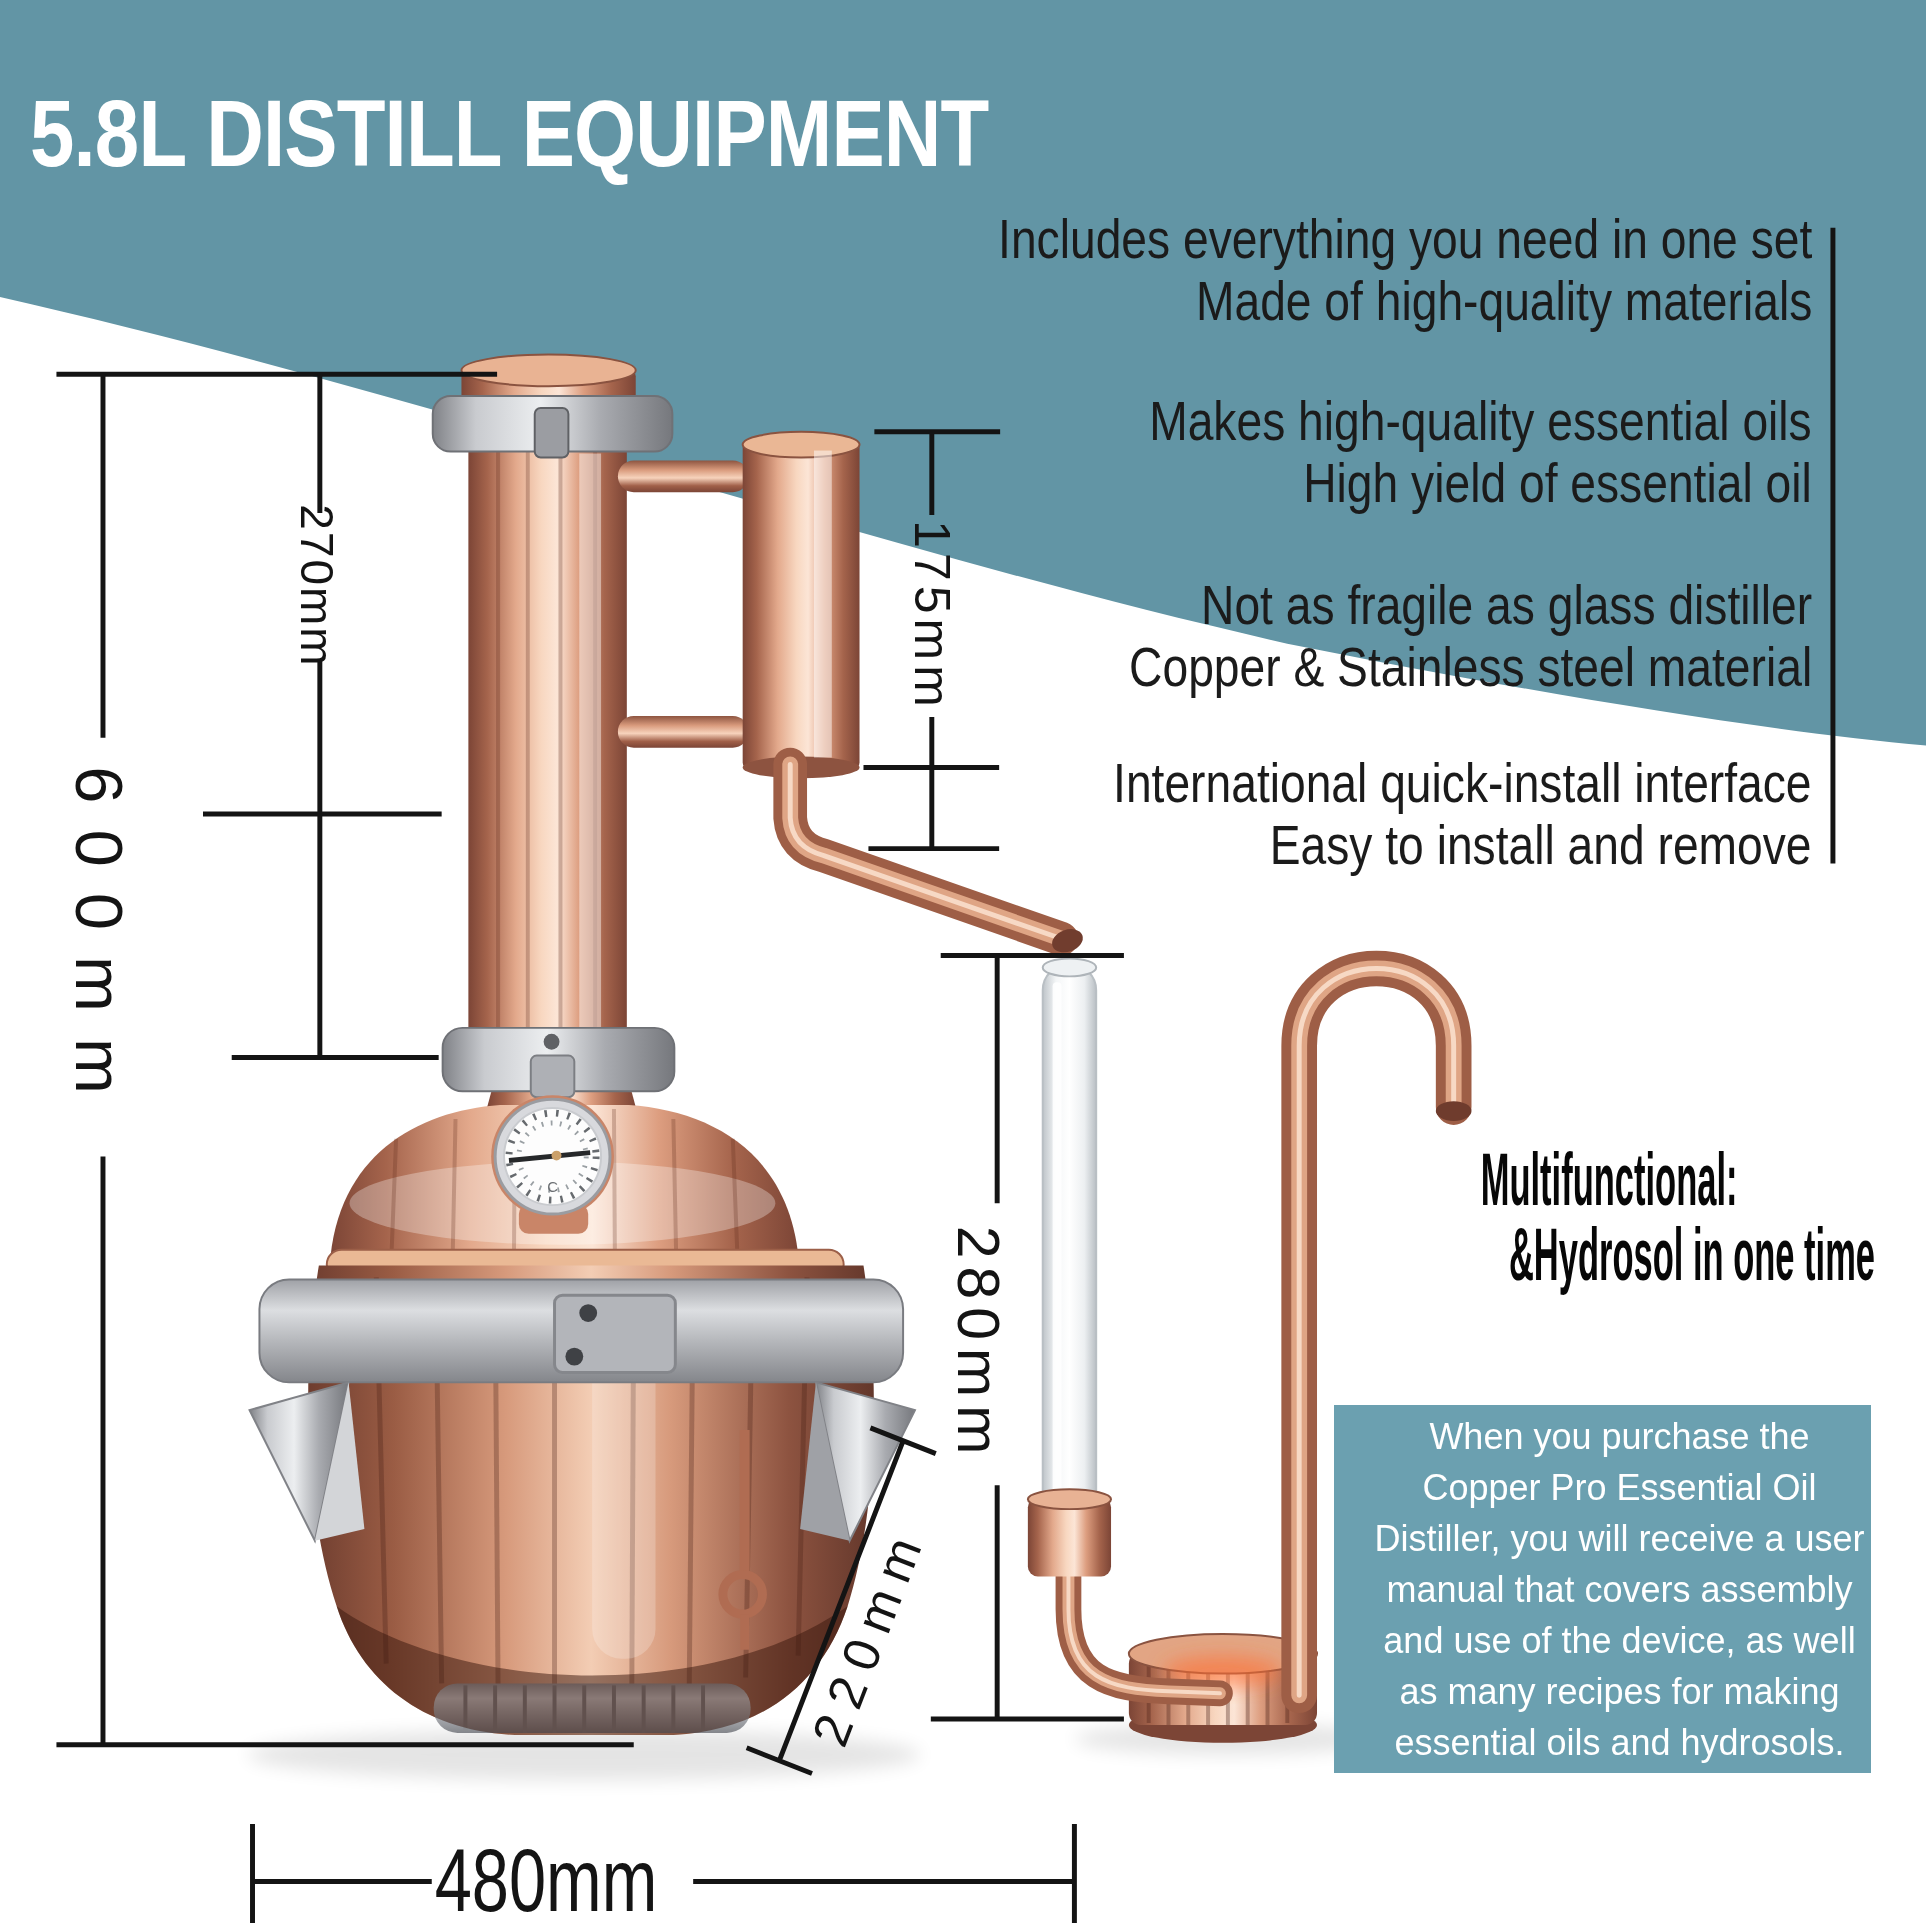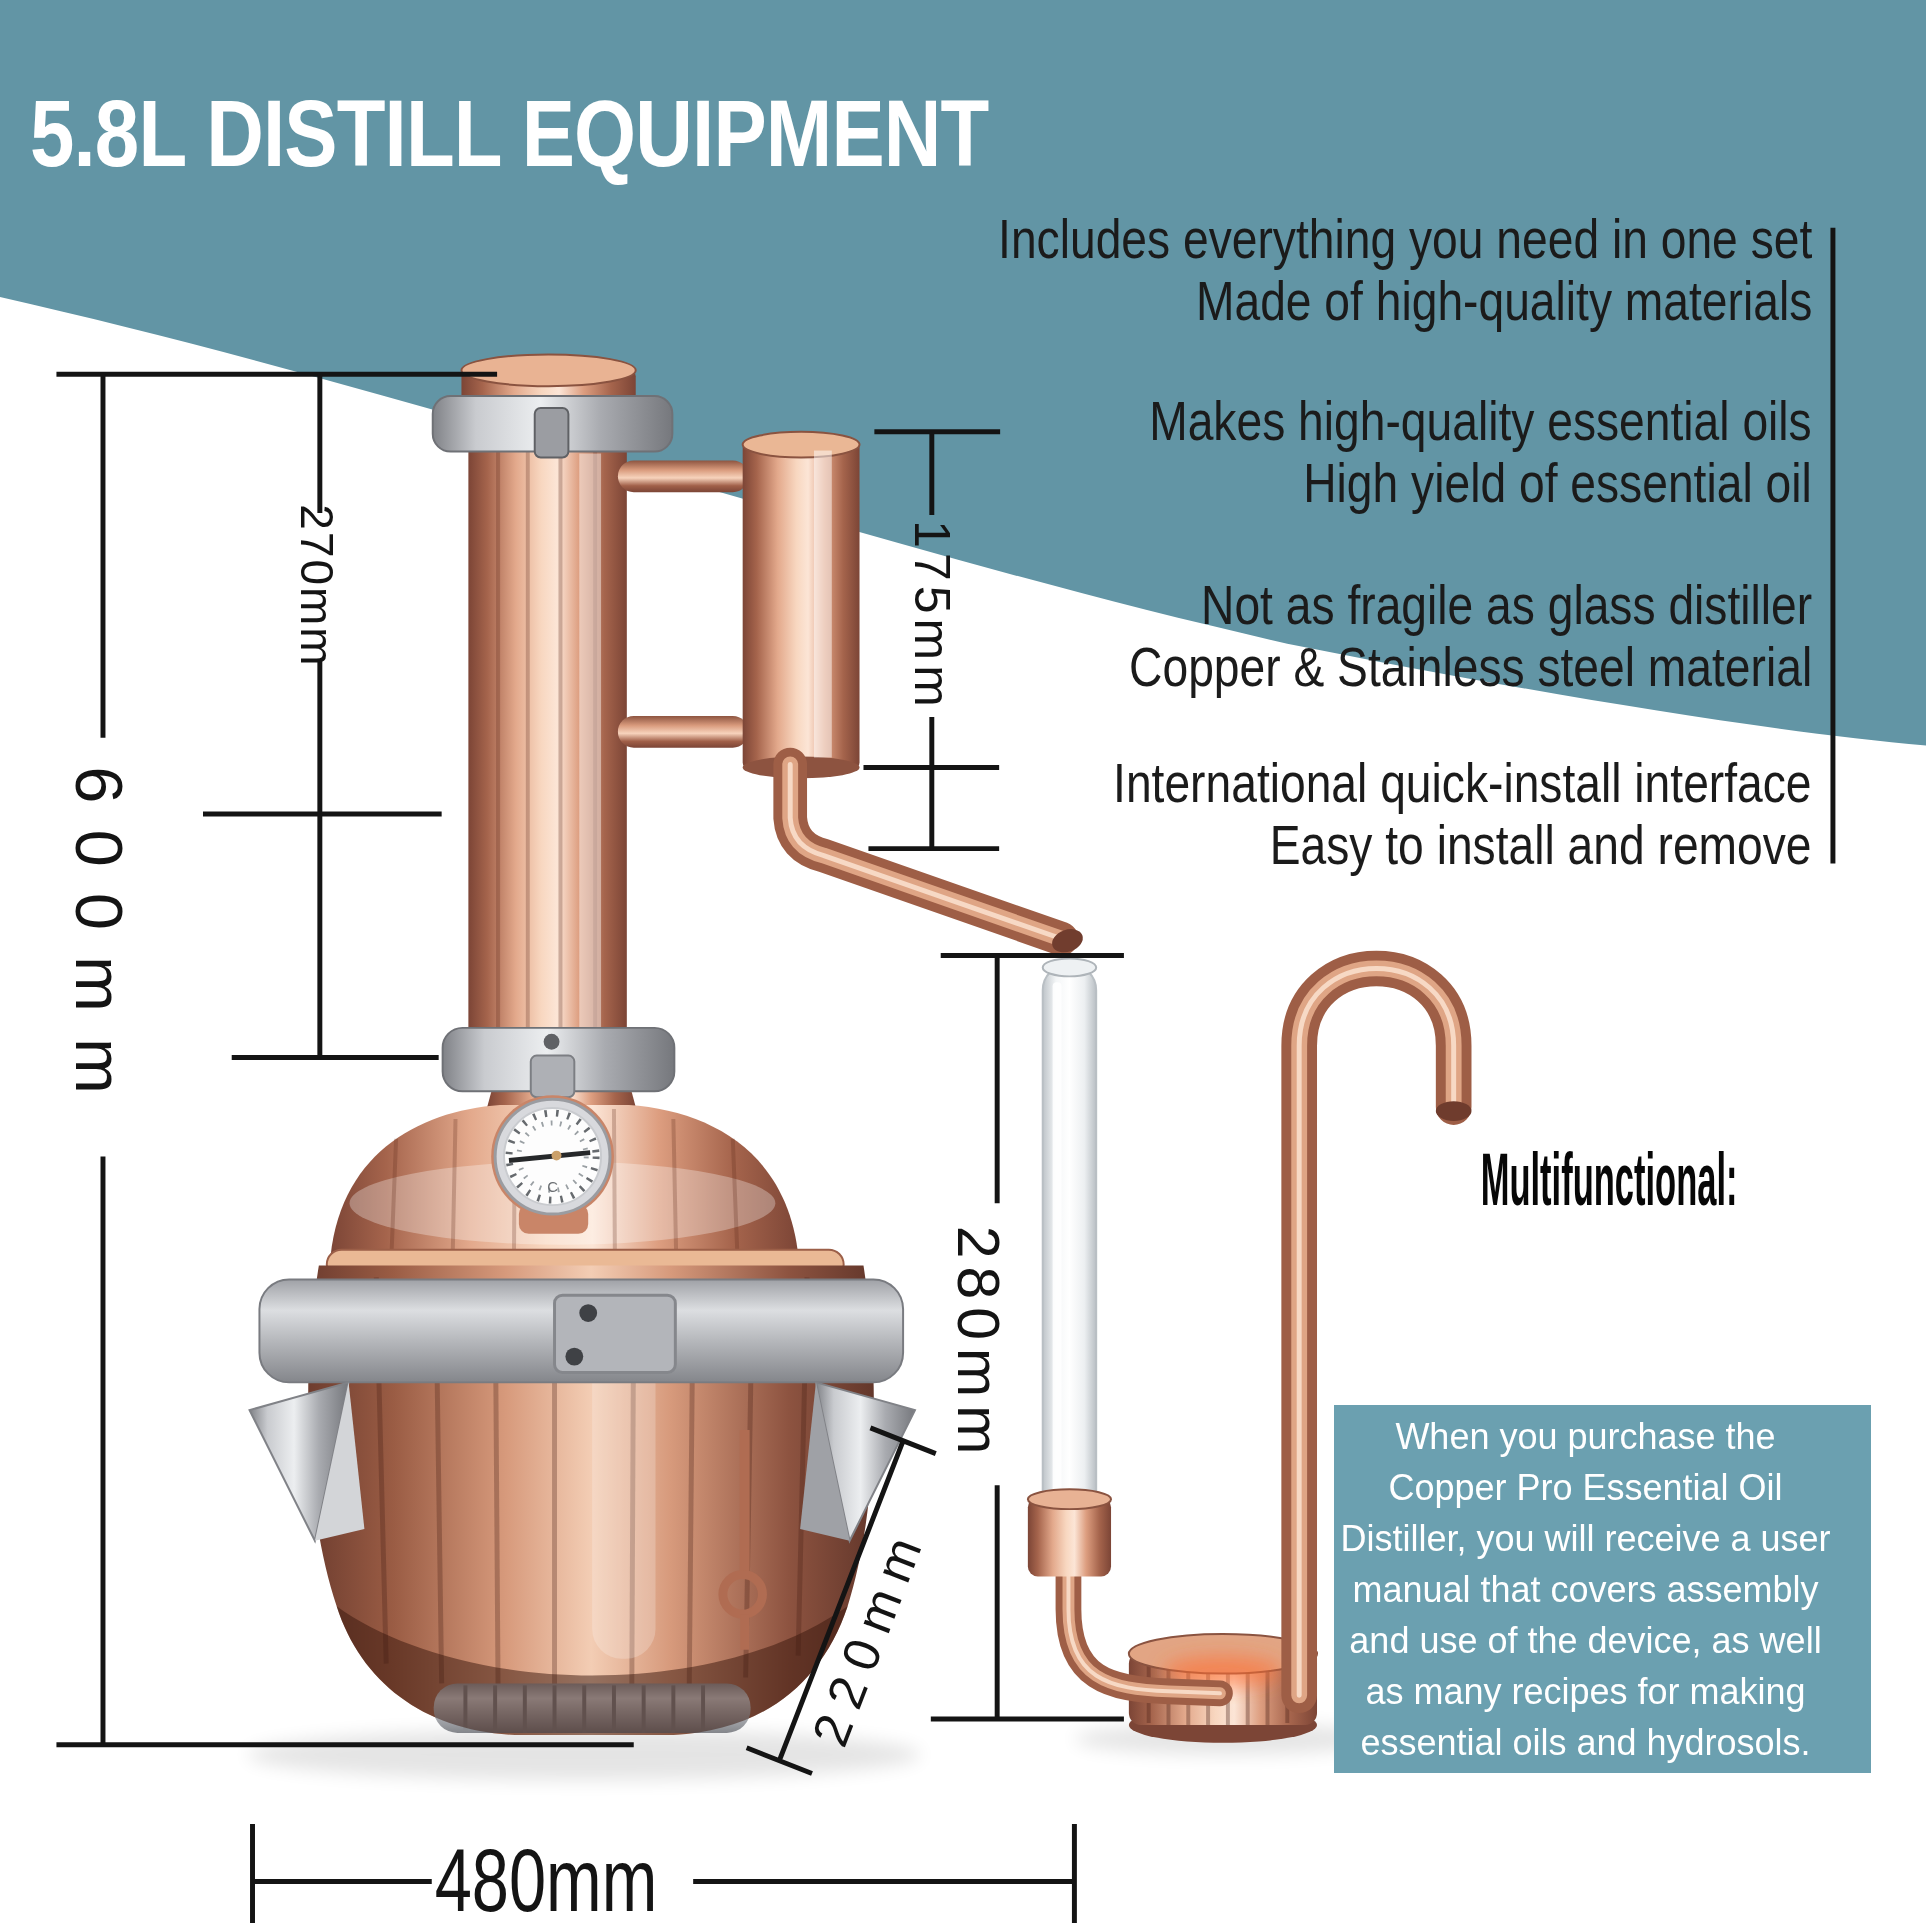--- a/index.html
+++ b/index.html
@@ -16,21 +16,21 @@
   .dim-270{left:317px;top:586px;font-size:46px;letter-spacing:2px;transform:translate(-50%,-50%) rotate(90deg);}
   .dim-175{left:932px;top:616px;font-size:50px;letter-spacing:5px;transform:translate(-50%,-50%) rotate(90deg);}
   .dim-280{left:978px;top:1344px;font-size:59px;letter-spacing:8px;transform:translate(-50%,-50%) rotate(90deg);}
   .dim-220{left:869px;top:1636px;font-size:51px;letter-spacing:12px;transform:translate(-50%,-50%) rotate(-69deg);}
   .dim-480{left:546px;top:1880px;font-size:89px;transform:translate(-50%,-50%) scaleX(.75);}
   .multi{position:absolute;left:1294px;top:1142px;width:594px;text-align:right;color:#070707;
          font-weight:bold;z-index:3;}
   .multi .ml{display:block;font-size:75px;line-height:75px;}
   .multi .ml span{display:inline-block;transform:scaleX(.46);white-space:nowrap;}
   .infobox{position:absolute;left:1334px;top:1405px;width:537px;height:368px;background:#6ba0b0;
-           display:flex;align-items:center;justify-content:flex-start;z-index:3;}
+           display:flex;align-items:center;justify-content:flex-end;z-index:3;}
   .infobox .txt{width:503px;color:#ffffff;font-size:36px;line-height:51px;text-align:center;}
 </style>
 </head>
 <body>
 
 <div class="canvas">
 
   <svg class="art" viewBox="0 0 1946 1946">
     <defs>
       <linearGradient id="gCopper" x1="0" y1="0" x2="1" y2="0">
@@ -264,20 +264,21 @@
 
   <div class="dim dim-600">600mm</div>
   <div class="dim dim-270">270mm</div>
   <div class="dim dim-175">175mm</div>
   <div class="dim dim-280">280mm</div>
   <div class="dim dim-220">220mm</div>
   <div class="dim dim-480">480mm</div>
 
   <div class="multi">
     <div class="ml"><span>Multifunctional:</span></div>
+    <div class="ml"><span>&amp;Hydrosol in one time</span></div>
   </div>
 
   <div class="infobox">
     <div class="txt">When you purchase the Copper Pro Essential Oil Distiller, you will receive a user manual that covers assembly and use of the device, as well as many recipes for making essential oils and hydrosols.</div>
   </div>
 
 </div>
 
 
 </body></html>

